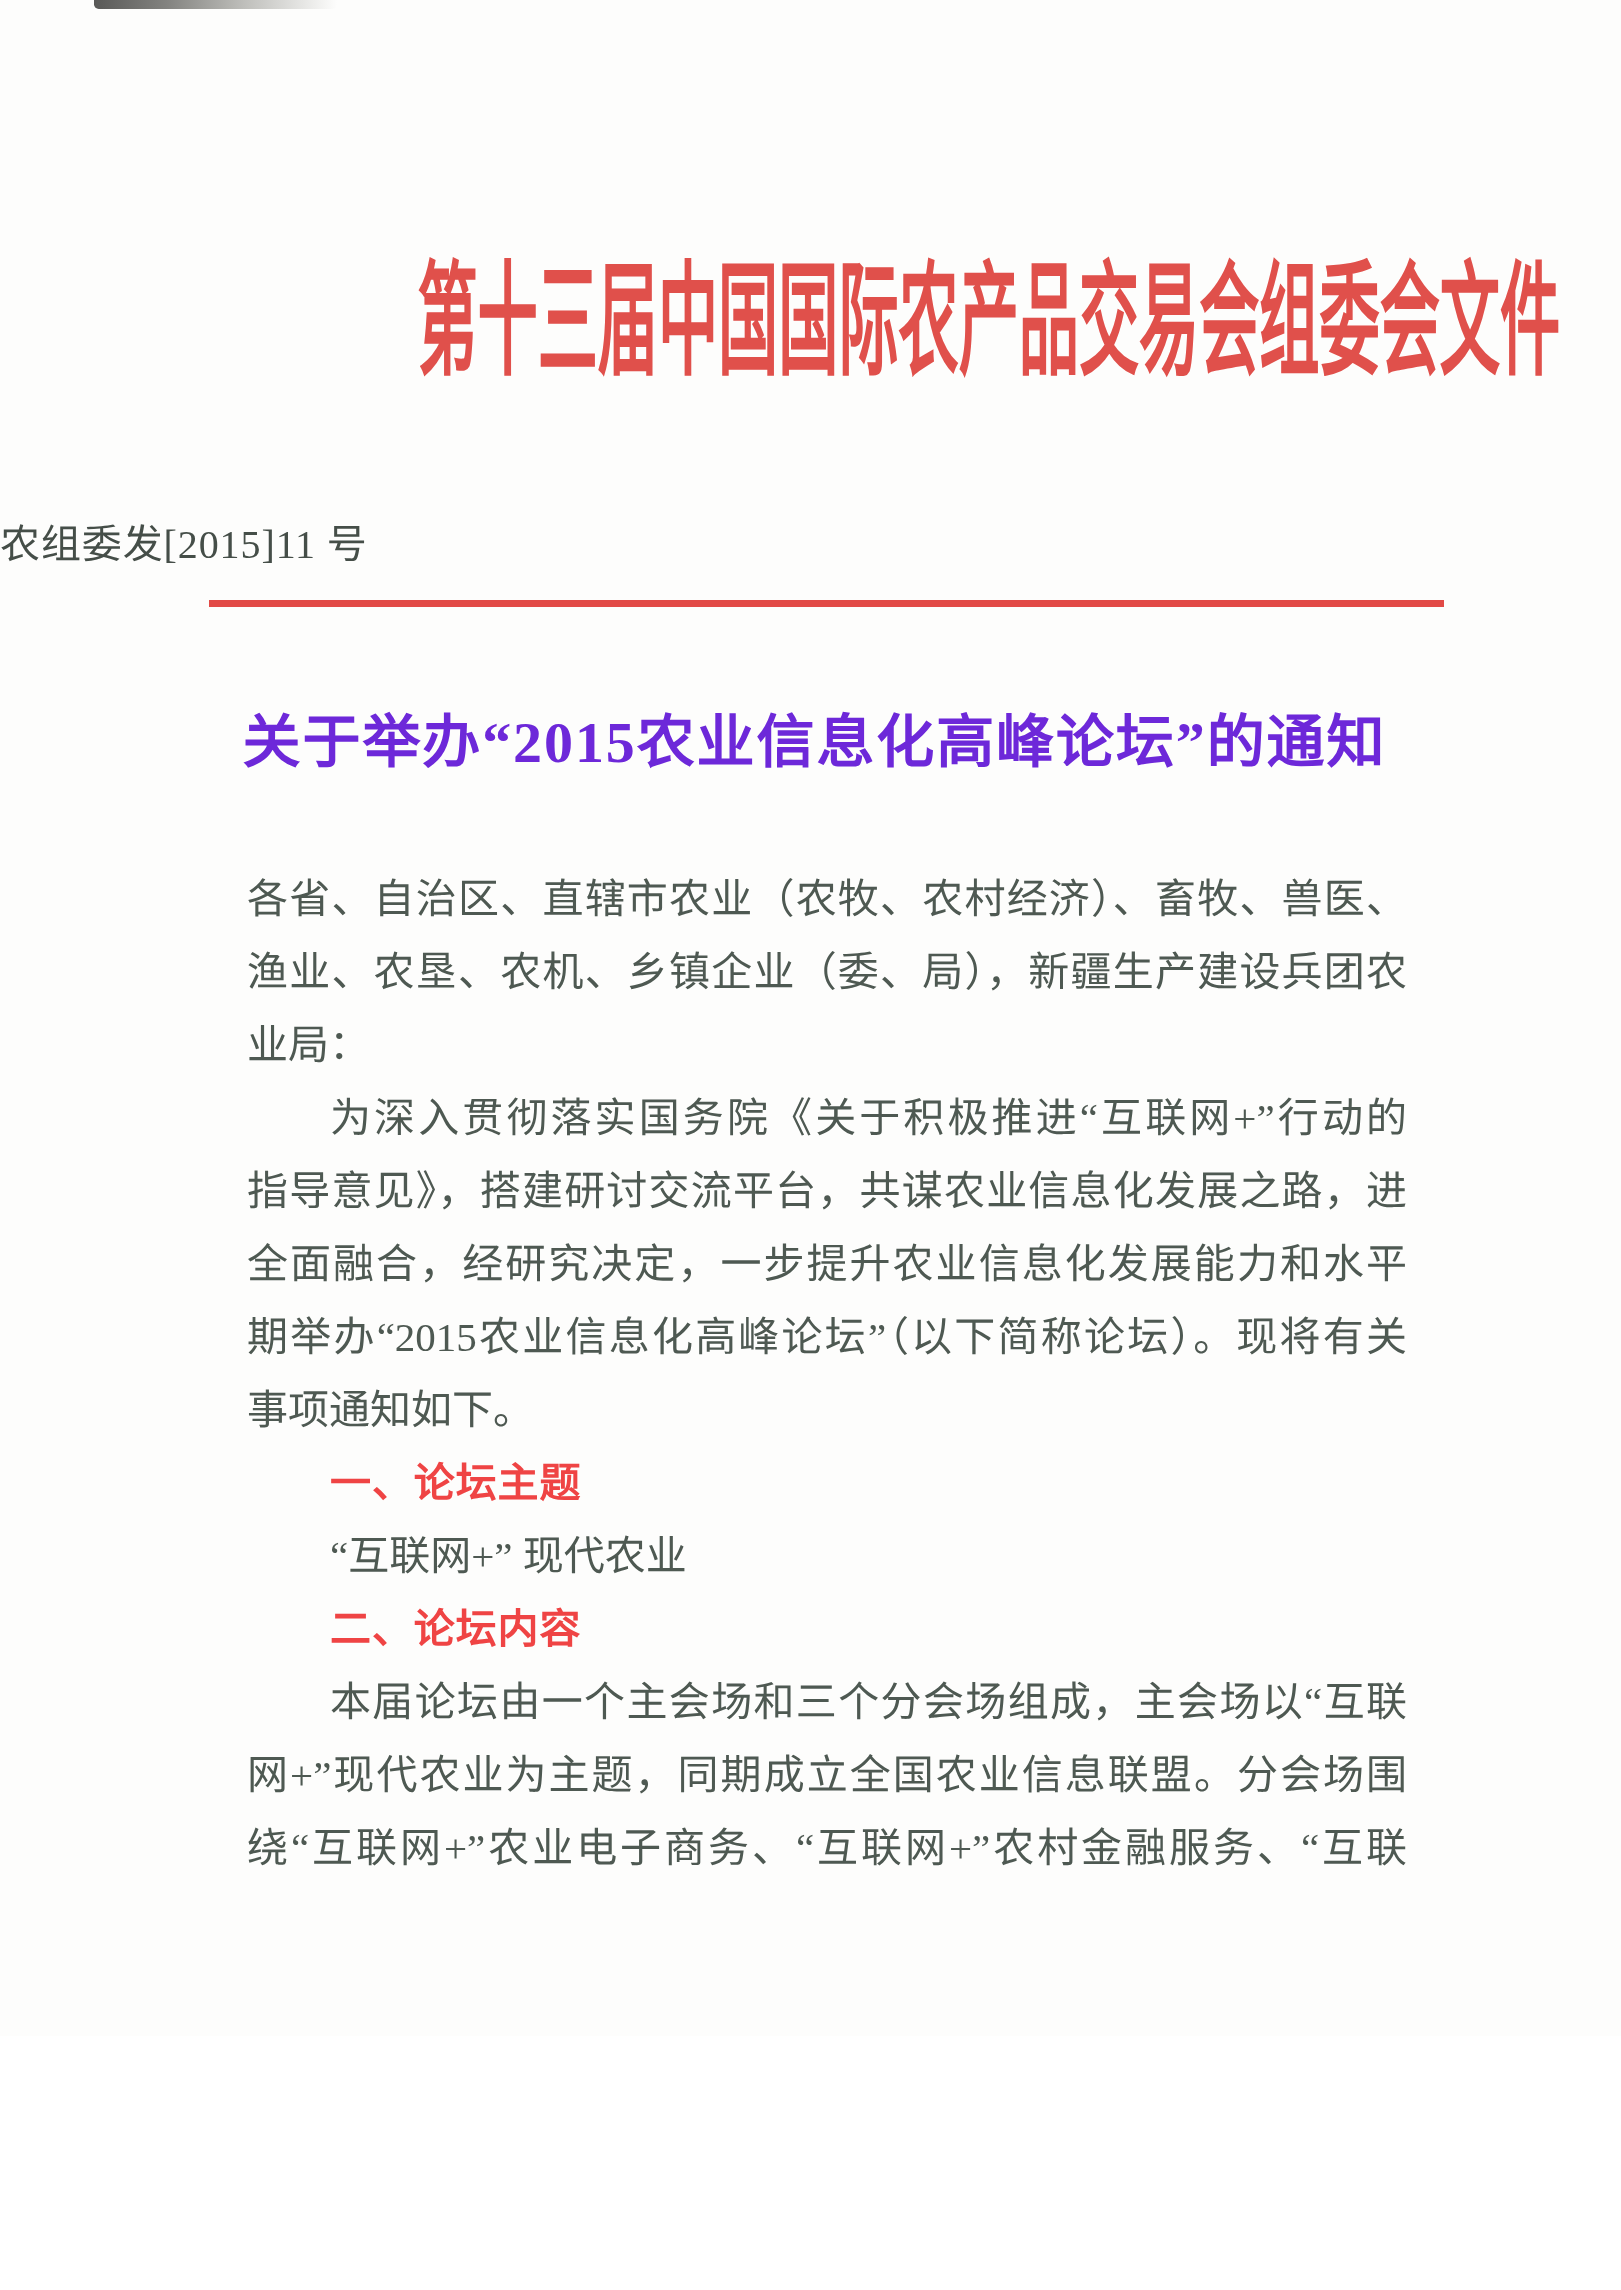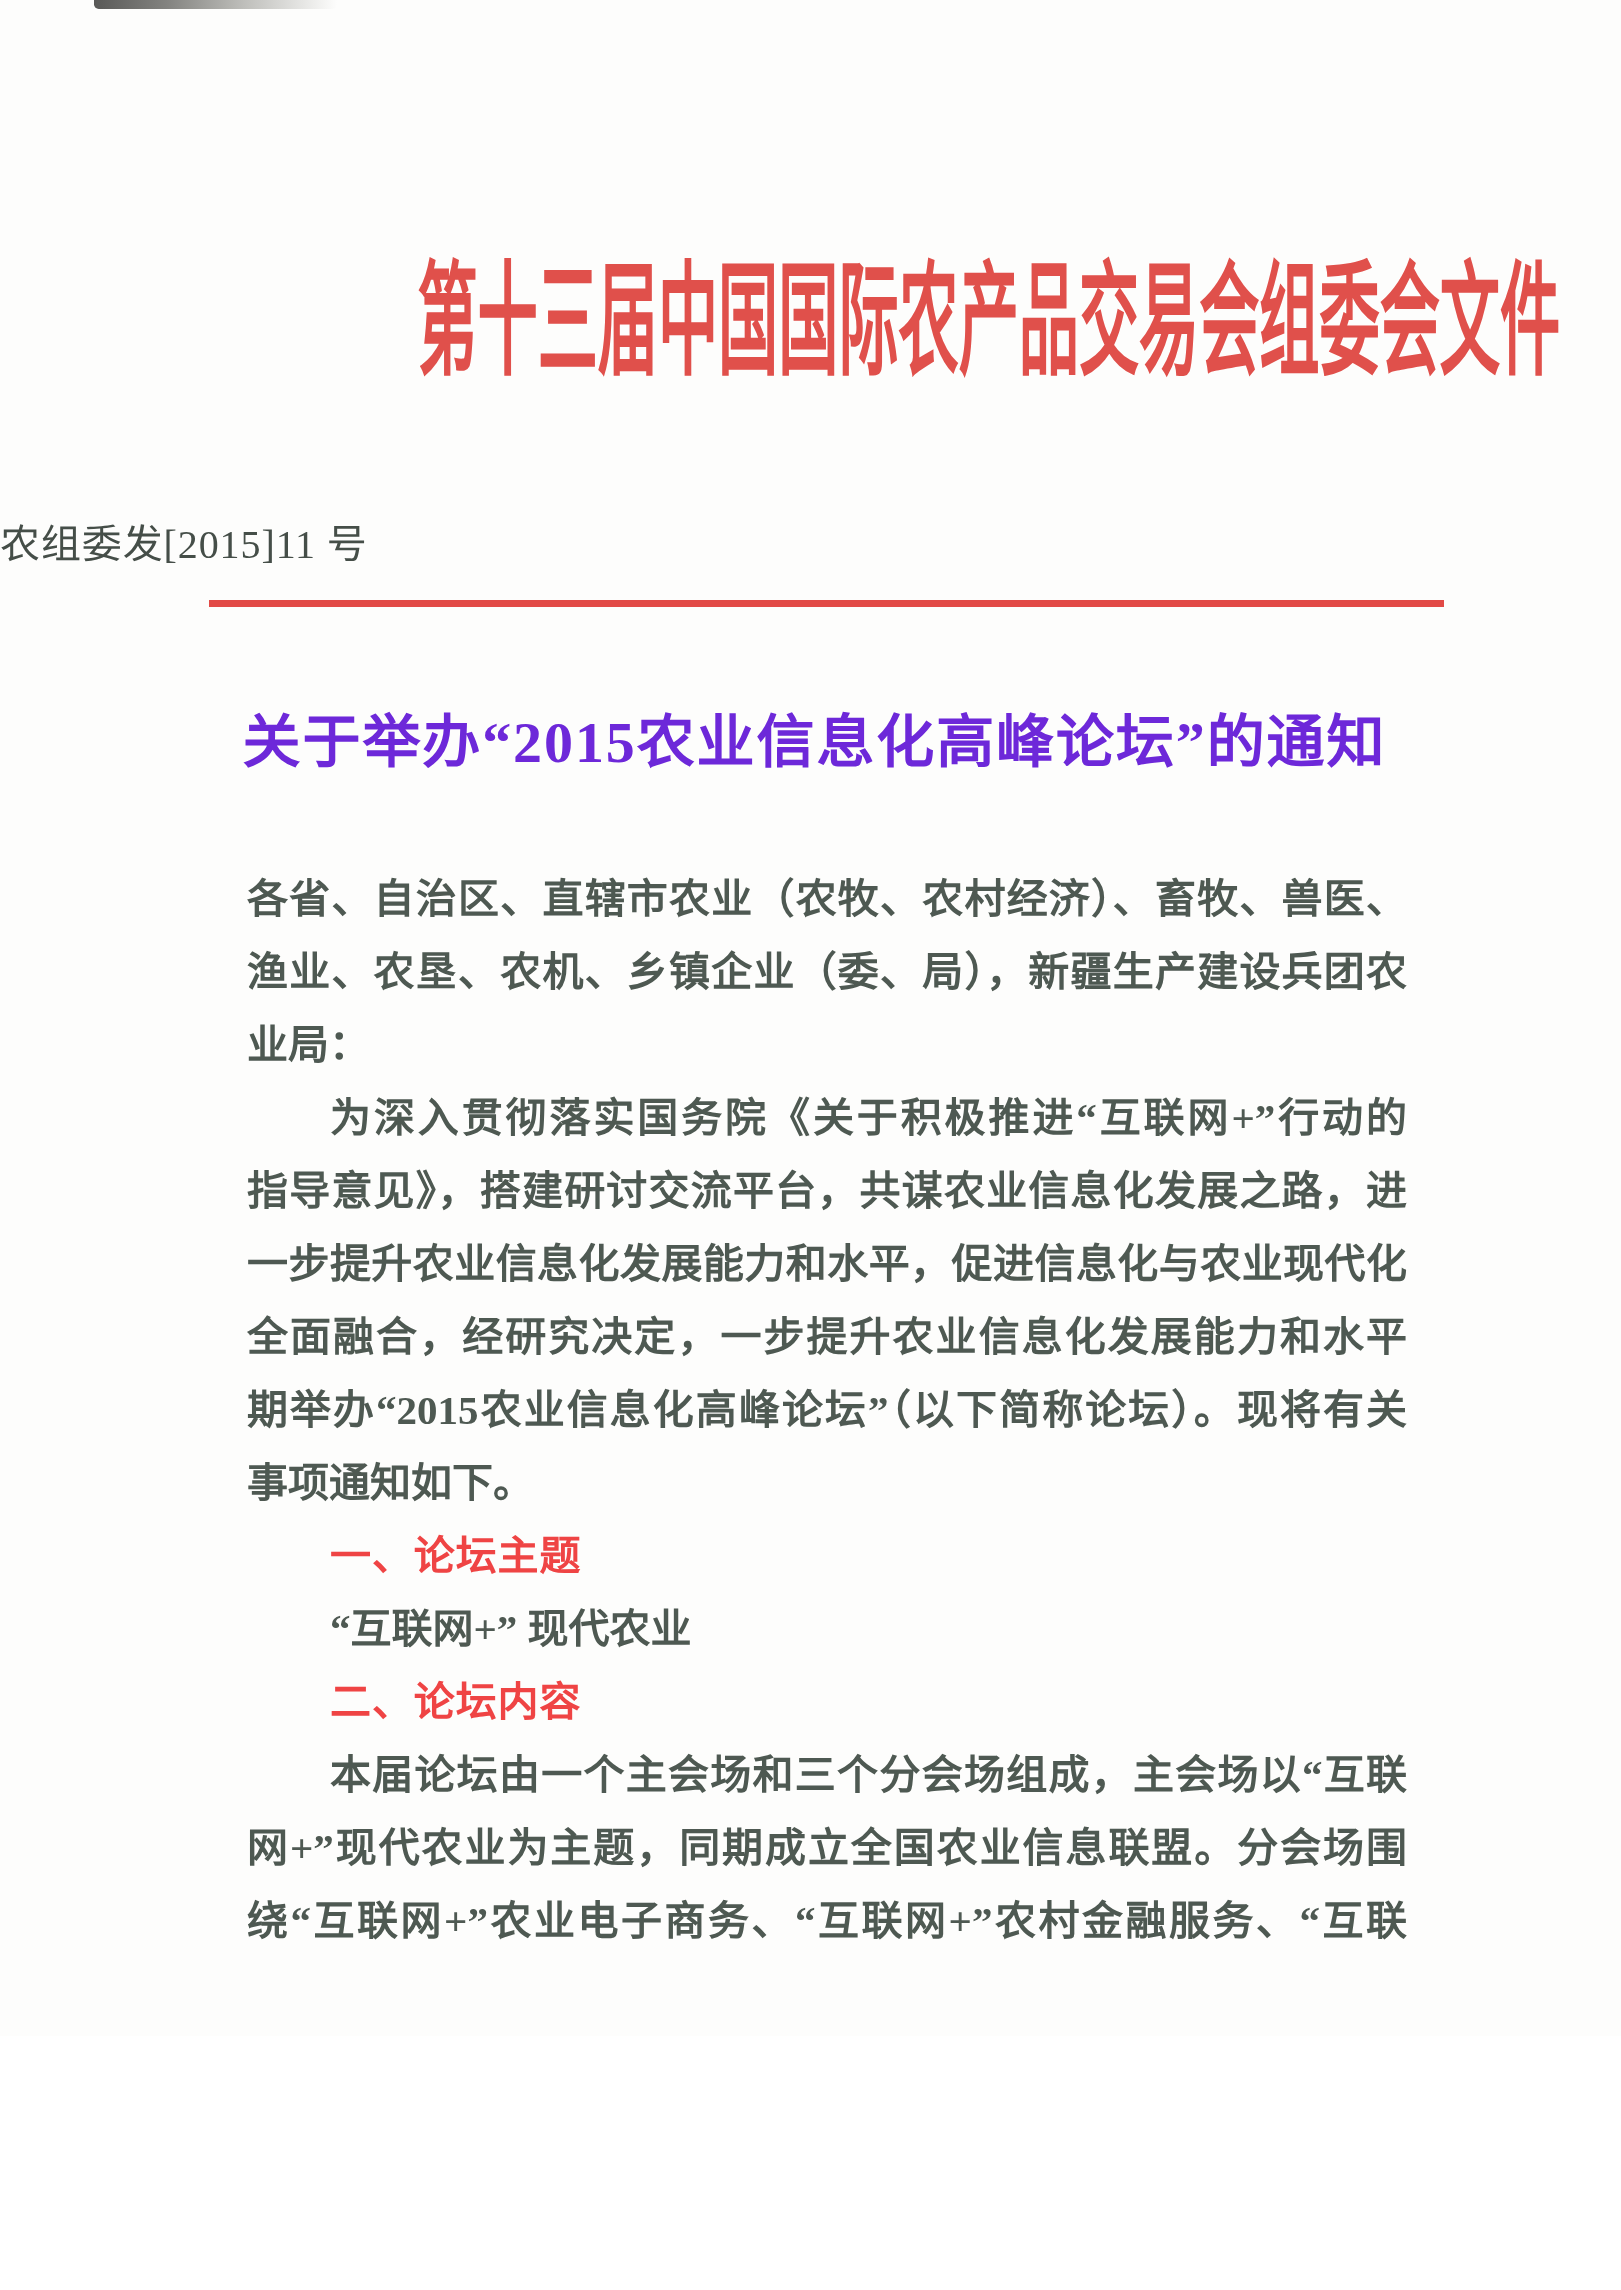--- a/index.html
+++ b/index.html
@@ -91,21 +91,20 @@
     position: absolute;
     top: 863px; left: 247px;
     width: 1160px;
     font-size: 41px;
     color: #4e5952;
   }
   .line {
     height: 73px;
     line-height: 73px;
     white-space: nowrap;
-    font-weight: bold;
   }
   .line.justify {
     white-space: normal;
     text-align: justify;
     text-align-last: justify;
   }
   .line.indent { padding-left: 83px; }
   .line.heading {
     font-family: "Liberation Sans", "DejaVu Sans", sans-serif;
     font-weight: 700;
@@ -138,21 +137,20 @@
 
   <h1 class="doc-title">关于举办“2015农业信息化高峰论坛”的通知</h1>
 
   <div class="body-block">
 
   <div class="line justify">各省、自治区、直辖市农业（农牧、农村经济）、畜牧、兽医、</div>
       <div class="line justify">渔业、农垦、农机、乡镇企业（委、局），新疆生产建设兵团农</div>
       <div class="line">业局：</div>
       <div class="line indent justify">为深入贯彻落实国务院《关于积极推进“互联网+”行动的</div>
       <div class="line justify">指导意见》，搭建研讨交流平台，共谋农业信息化发展之路，进</div>
-      <div class="line justify">一步提升农业信息化发展能力和水平，促进信息化与农业现代化</div>
       <div class="line justify">全面融合，经研究决定，一步提升农业信息化发展能力和水平</div>
       <div class="line justify">期举办“2015农业信息化高峰论坛”（以下简称论坛）。现将有关</div>
       <div class="line">事项通知如下。</div>
       <div class="line heading indent">一、论坛主题</div>
       <div class="line indent">“互联网+” 现代农业</div>
       <div class="line heading indent">二、论坛内容</div>
       <div class="line indent justify">本届论坛由一个主会场和三个分会场组成，主会场以“互联</div>
       <div class="line justify">网+”现代农业为主题，同期成立全国农业信息联盟。分会场围</div>
       <div class="line justify">绕“互联网+”农业电子商务、“互联网+”农村金融服务、“互联</div>
     </div>

